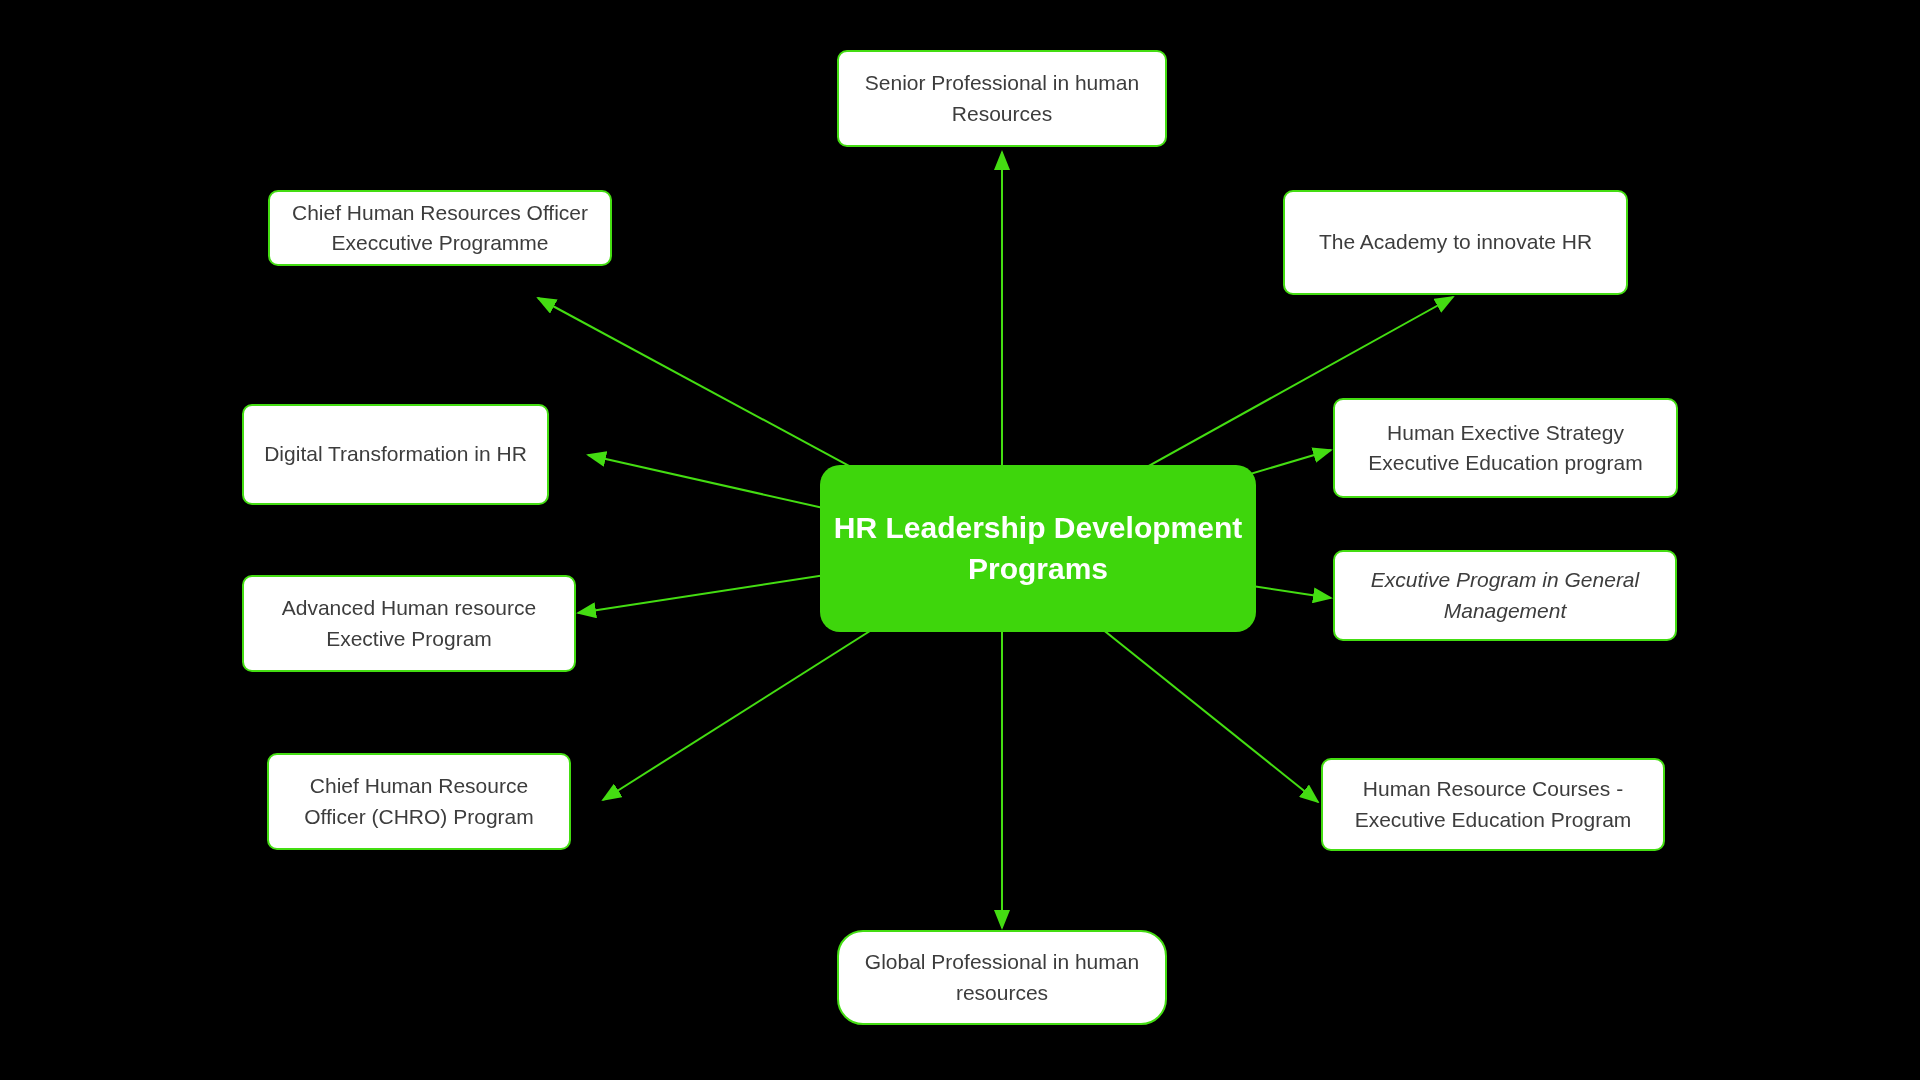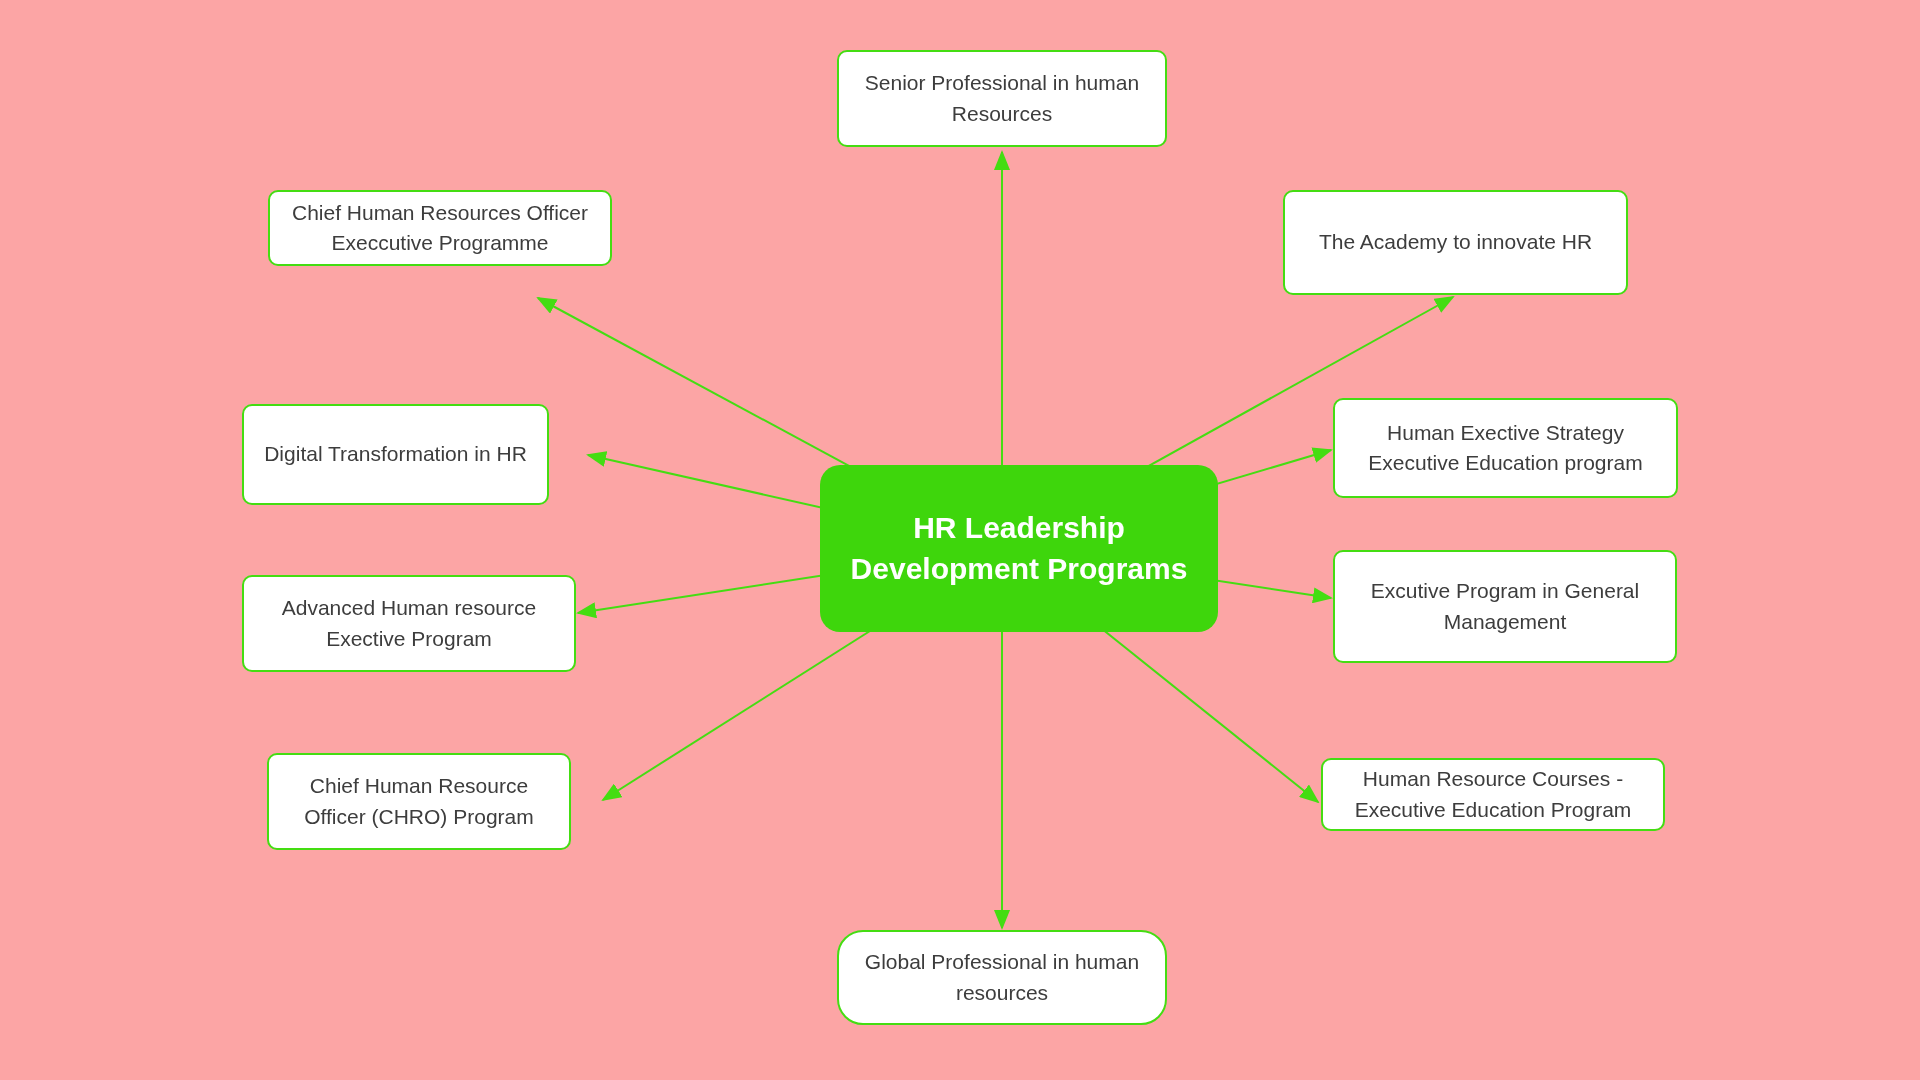--- a/index.html
+++ b/index.html
@@ -5,21 +5,21 @@
   html, body {
     margin: 0;
     padding: 0;
     background: #f6f5f2;
     font-family: "Liberation Sans", sans-serif;
   }
   .canvas {
     position: relative;
     width: 1920px;
     height: 1080px;
-    background: #fca5a5;
+    background: #000000;
     overflow: hidden;
   }
   .edges {
     position: absolute;
     left: 0; top: 0;
     width: 1920px;
     height: 1080px;
     pointer-events: none;
   }
   .node {
@@ -34,21 +34,21 @@
     text-align: center;
     color: #3d3d3d;
     font-size: 21px;
     line-height: 1.45;
     padding: 6px 18px;
   }
   .center-node {
     position: absolute;
     box-sizing: border-box;
     left: 820px; top: 465px;
-    width: 398px; height: 167px;
+    width: 436px; height: 167px;
     background: #3ed60c;
     border-radius: 20px;
     display: flex;
     align-items: center;
     justify-content: center;
     text-align: center;
     color: #ffffff;
     font-size: 30px;
     font-weight: bold;
     line-height: 1.35;
@@ -56,22 +56,22 @@
   }
   
   .n0 { left: 837px;  top: 50px;  width: 330px; height: 97px; }
   .n1 { left: 268px;  top: 190px; width: 344px; height: 76px; }
   .n2 { left: 1283px; top: 190px; width: 345px; height: 105px; }
   .n3 { left: 242px;  top: 404px; width: 307px; height: 101px; }
   .n4 { left: 242px;  top: 575px; width: 334px; height: 97px; }
   .n5 { left: 267px;  top: 753px; width: 304px; height: 97px; }
   .n6 { left: 837px;  top: 930px; width: 330px; height: 95px; border-radius: 26px; }
   .n7 { left: 1333px; top: 398px; width: 345px; height: 100px; }
-  .n8 { left: 1333px; top: 550px; width: 344px; height: 113px; }
-  .n9 { left: 1321px; top: 758px; width: 344px; height: 73px; }
+  .n8 { left: 1333px; top: 550px; width: 344px; height: 91px; font-style: italic; }
+  .n9 { left: 1321px; top: 758px; width: 344px; height: 93px; }
 </style>
 </head>
 <body>
 
 <div class="canvas">
 
   <svg class="edges" viewBox="0 0 1920 1080" aria-hidden="true">
     <defs>
       <marker id="arrow" viewBox="0 0 10 8" refX="9" refY="4" markerWidth="10" markerHeight="8" orient="auto">
         <path d="M0,0 L10,4 L0,8 Z" fill="#44dd12"></path>

